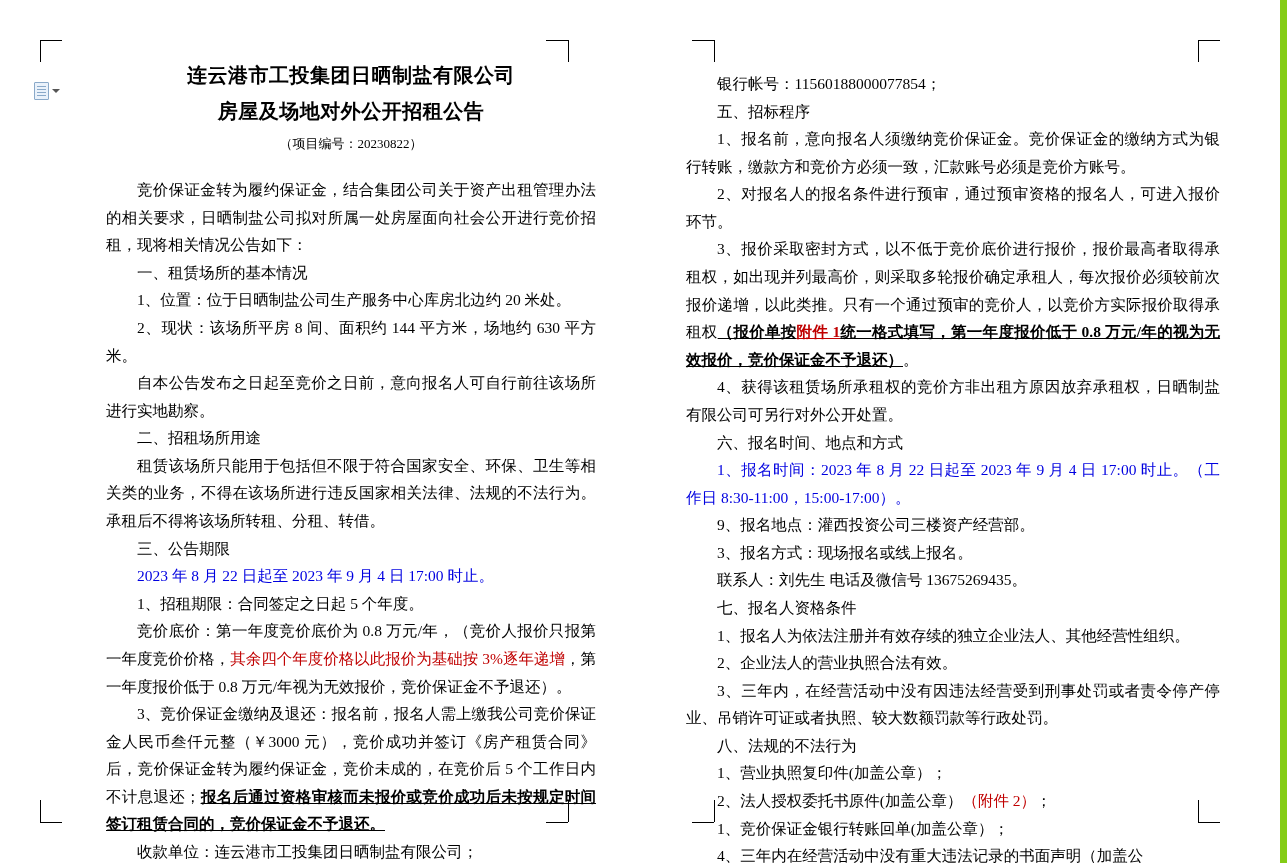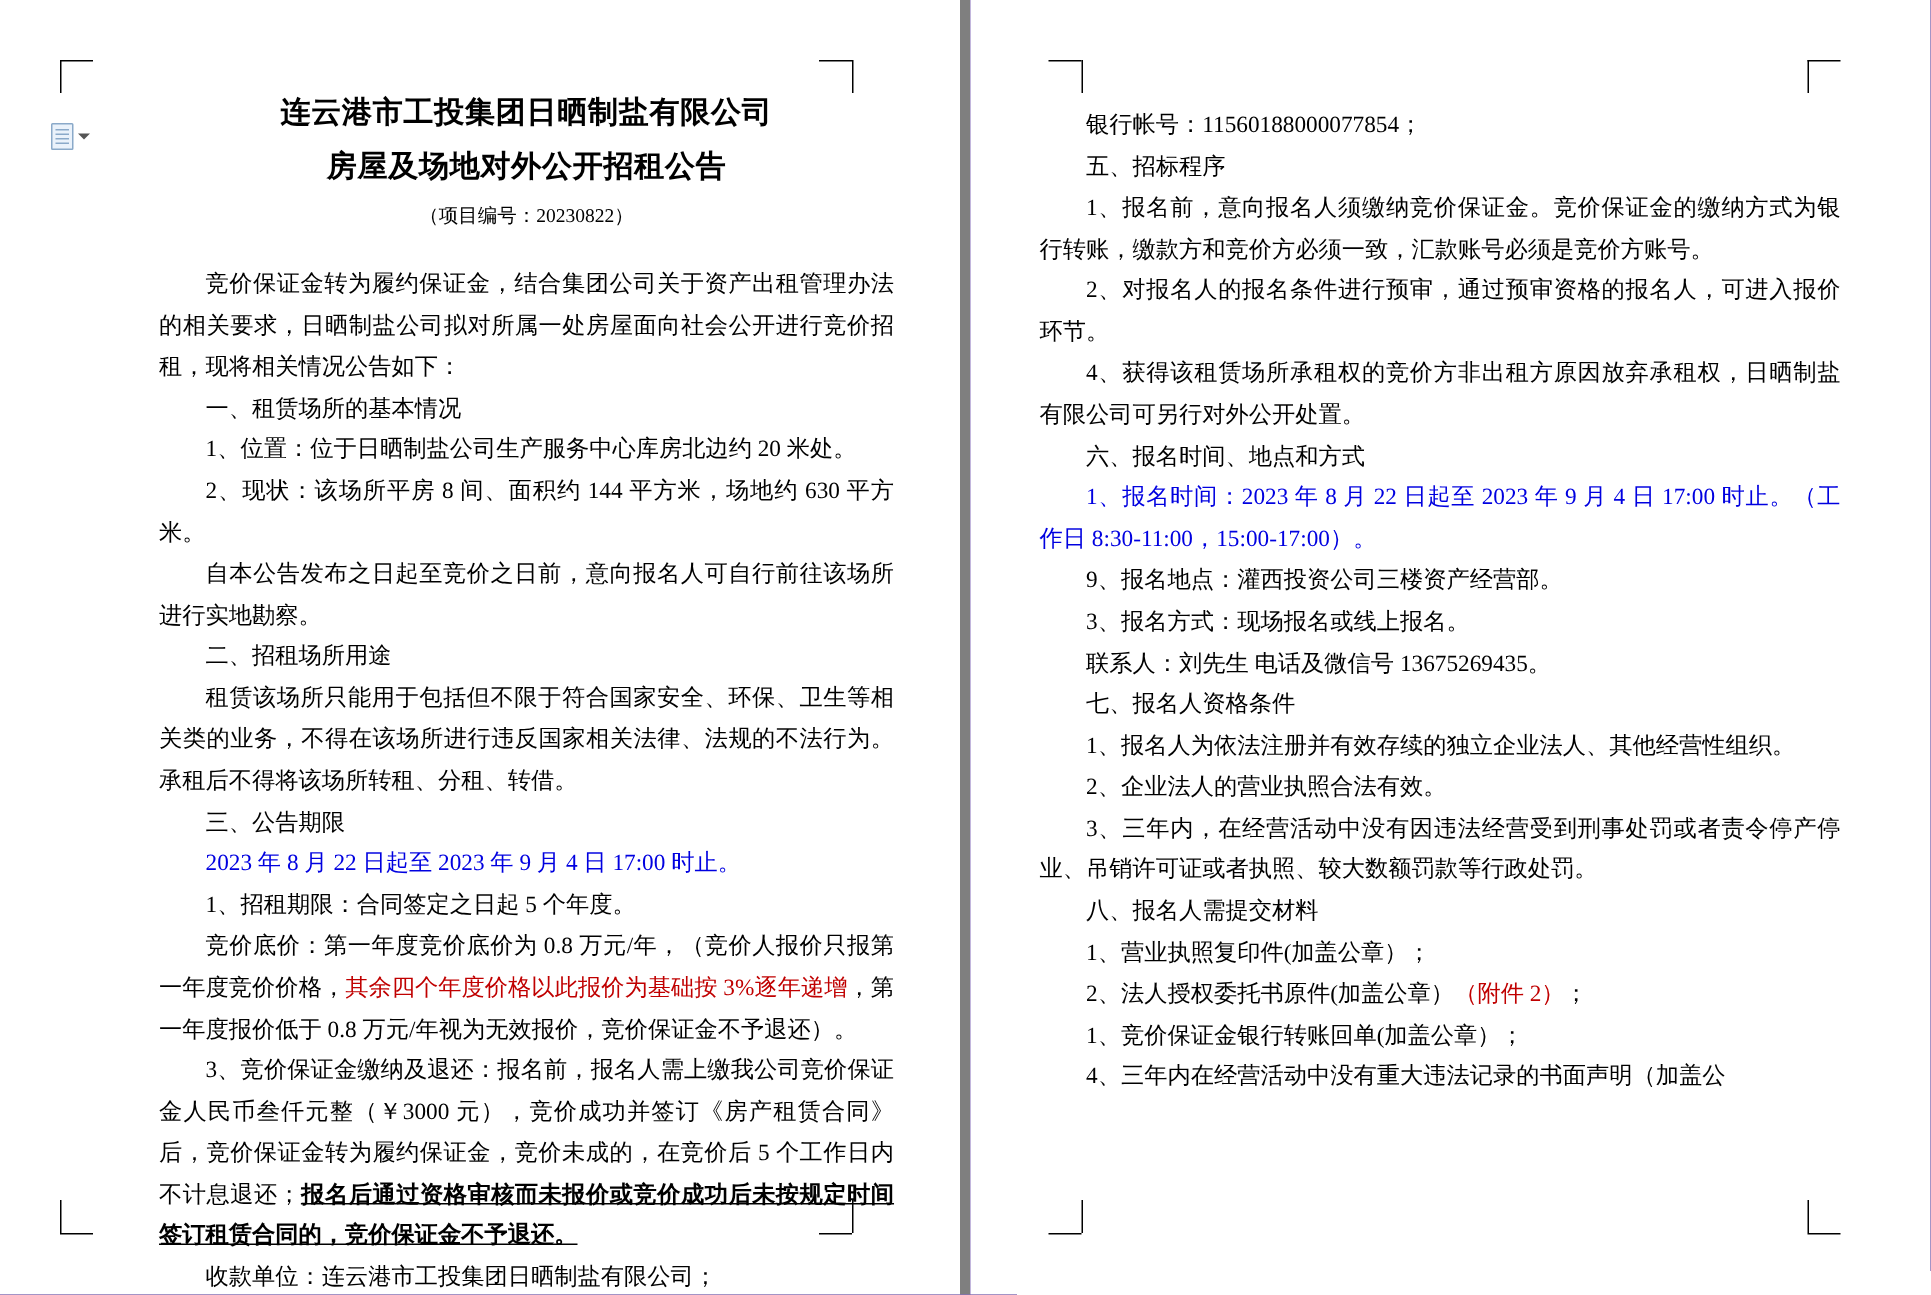--- a/index.html
+++ b/index.html
@@ -6,23 +6,23 @@
   html, body {
     margin: 0; padding: 0;
     width: 1287px; height: 863px;
     background: #808080;
     font-family: "Liberation Serif", "DejaVu Serif", serif;
     overflow: hidden;
   }
   .workspace {
     position: relative;
     width: 1287px; height: 863px;
-    background: #8b5cf6;
+    background: #84cc16;
     display: flex;
-    justify-content: space-between;
+    justify-content: flex-start;
   }
   .page {
     position: relative;
     background: #ffffff;
     width: 640px;
     height: 863px;
     overflow: hidden;
   }
   .page-left { margin-left: 0px; }
   .page-right { margin-right: 0px; }
@@ -167,31 +167,32 @@
     <div class="crop h" style="left:52px; top:822px;"></div>
     <div class="crop v" style="left:74px; top:800px;"></div>
     <div class="crop h" style="left:558px; top:822px;"></div>
     <div class="crop v" style="left:558px; top:800px;"></div>
 
     <div class="content">
       <p class="para">银行帐号：11560188000077854；</p>
       <p class="para">五、招标程序</p>
       <p class="para">1、报名前，意向报名人须缴纳竞价保证金。竞价保证金的缴纳方式为银行转账，缴款方和竞价方必须一致，汇款账号必须是竞价方账号。</p>
       <p class="para">2、对报名人的报名条件进行预审，通过预审资格的报名人，可进入报价环节。</p>
+      <p class="para"><span>3、报价采取密封方式，以不低于竞价底价进行报价，报价最高者取得承租权，如出现并列最高价，则采取多轮报价确定承租人，每次报价必须较前次报价递增，以此类推。只有一个通过预审的竞价人，以竞价方实际报价取得承租权</span><span class="bu">（报价单按</span><span class="redb">附件 1</span><span class="bu">统一格式填写，第一年度报价低于 0.8 万元/年的视为无效报价，竞价保证金不予退还）</span><span>。</span></p>
       <p class="para">4、获得该租赁场所承租权的竞价方非出租方原因放弃承租权，日晒制盐有限公司可另行对外公开处置。</p>
       <p class="para">六、报名时间、地点和方式</p>
       <p class="para blue">1、报名时间：2023 年 8 月 22 日起至 2023 年 9 月 4 日 17:00 时止。（工作日 8:30-11:00，15:00-17:00）。</p>
       <p class="para">9、报名地点：灌西投资公司三楼资产经营部。</p>
       <p class="para">3、报名方式：现场报名或线上报名。</p>
       <p class="para">联系人：刘先生   电话及微信号 13675269435。</p>
       <p class="para">七、报名人资格条件</p>
       <p class="para">1、报名人为依法注册并有效存续的独立企业法人、其他经营性组织。</p>
       <p class="para">2、企业法人的营业执照合法有效。</p>
       <p class="para">3、三年内，在经营活动中没有因违法经营受到刑事处罚或者责令停产停业、吊销许可证或者执照、较大数额罚款等行政处罚。</p>
-      <p class="para">八、报名人需提交材料</p>
+      <p class="para">八、法规的不法行为</p>
       <p class="para">1、营业执照复印件(加盖公章）；</p>
       <p class="para"><span>2、法人授权委托书原件(加盖公章）</span><span class="red">（附件 2）</span><span>；</span></p>
       <p class="para">1、竞价保证金银行转账回单(加盖公章）；</p>
       <p class="para">4、三年内在经营活动中没有重大违法记录的书面声明（加盖公</p>
     </div>
   </div>
 
 </div>
 
 </body></html>

